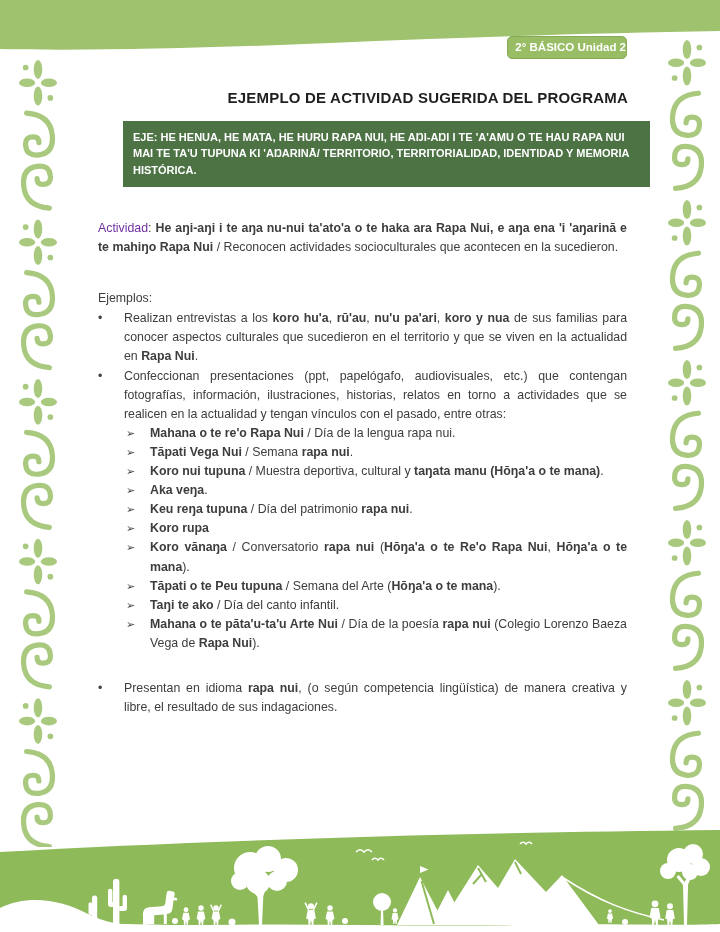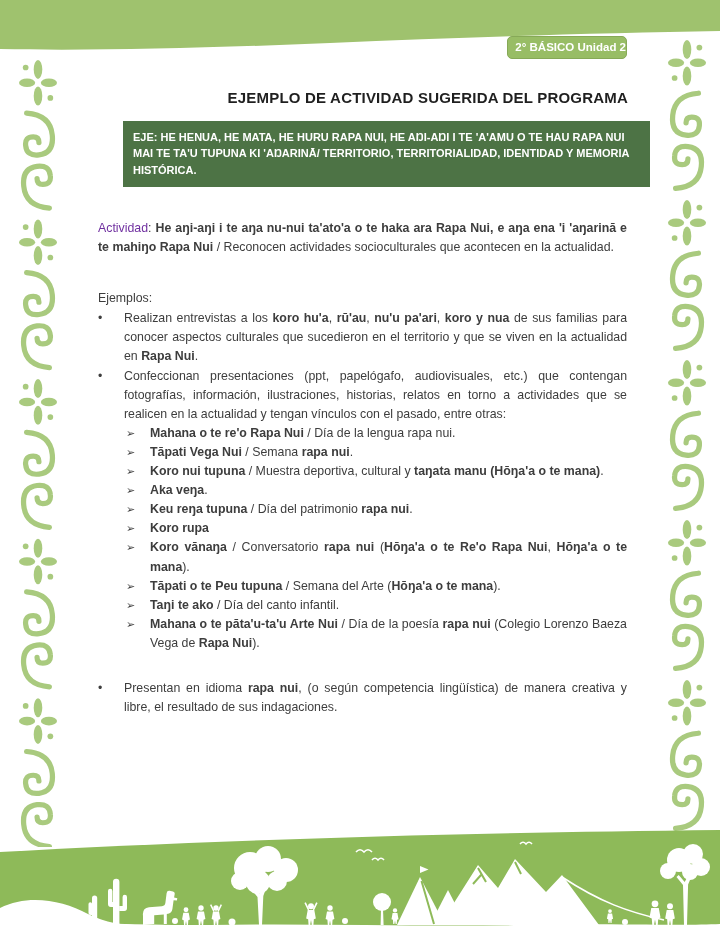--- a/index.html
+++ b/index.html
@@ -118,21 +118,21 @@
     </svg>
   </div>
 
   <div class="title">EJEMPLO DE ACTIVIDAD SUGERIDA DEL PROGRAMA</div>
 
   <div class="eje">
     <span>EJE: HE HENUA, HE MATA, HE HURU RAPA NUI, HE AŊI-AŊI I TE 'A'AMU O TE HAU RAPA NUI MAI TE TA'U TUPUNA KI 'AŊARINĀ/ TERRITORIO, TERRITORIALIDAD, IDENTIDAD Y MEMORIA HISTÓRICA.</span>
   </div>
 
   <div class="content">
-    <p class="activity"><span class="purple">Actividad</span><span>: </span><span class="b">He aŋi-aŋi i te aŋa nu-nui ta'ato'a o te haka ara Rapa Nui, e aŋa ena 'i 'aŋarinā e te mahiŋo Rapa Nui</span><span> / Reconocen actividades socioculturales que acontecen en la actualidad.</span></p>
+    <p class="activity"><span class="purple">Actividad</span><span>: </span><span class="b">He aŋi-aŋi i te aŋa nu-nui ta'ato'a o te haka ara Rapa Nui, e aŋa ena 'i 'aŋarinā e te mahiŋo Rapa Nui</span><span> / Reconocen actividades socioculturales que acontecen en la sucedieron.</span></p>
 
     <p class="examples-heading">Ejemplos:</p>
 
     <div class="list bullet-list">
         <div class="li">
           <span class="marker">•</span>
           <span class="li-body"><span>Realizan entrevistas a los </span><span class="b">koro hu'a</span><span>, </span><span class="b">rū'au</span><span>, </span><span class="b">nu'u pa'ari</span><span>, </span><span class="b">koro y nua</span><span> de sus familias para conocer aspectos culturales que sucedieron en el territorio y que se viven en la actualidad en </span><span class="b">Rapa Nui</span><span>.</span></span>
         </div>
         <div class="li">
           <span class="marker">•</span>

